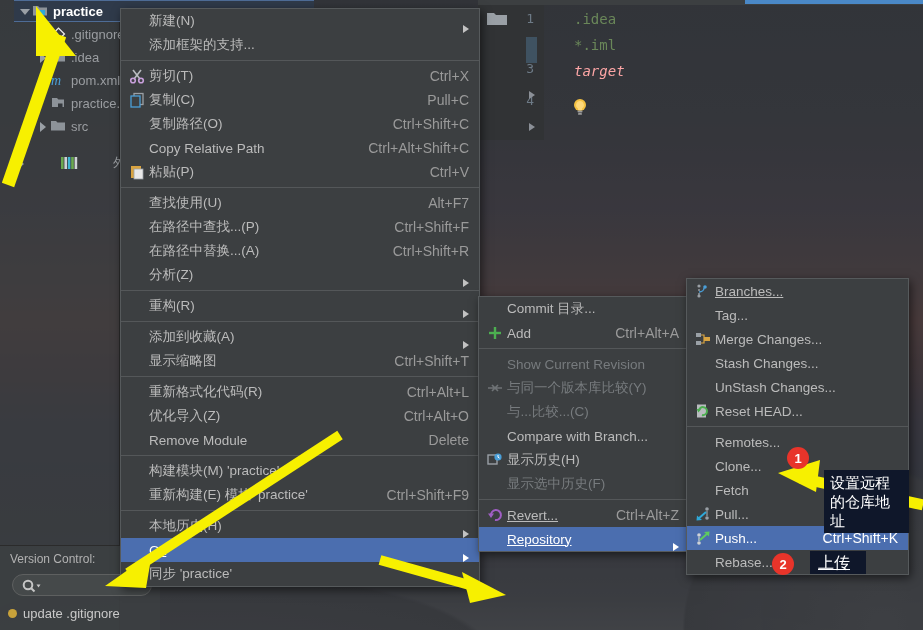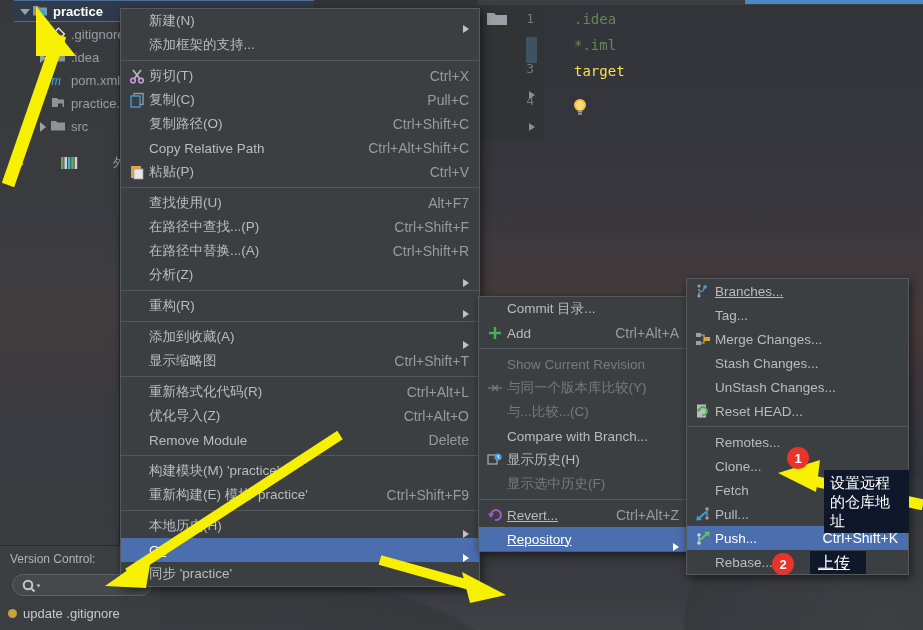--- a/index.html
+++ b/index.html
@@ -106,21 +106,21 @@
     font-family:"DejaVu Sans Mono", monospace; color:#6d7a86;
   }
   .editor-area {
     position:absolute; left:544px; top:5px; width:160px; height:135px;
     background: transparent;
   }
   .code-line {
     position:absolute; left:30px; font-family:"DejaVu Sans Mono","Liberation Mono",monospace;
     font-size:14px; color:#6a8759;
   }
-  .code-line.italic { color:#fde047; }
+  .code-line.italic { font-style:italic; color:#fca5a5; }
 
   
   .vcs-panel {
     position:absolute; left:0; top:545px; width:160px; height:85px;
     background: rgba(60,63,65,0.92);
     border-top:1px solid #2b2b2b;
   }
   .vcs-title {
     position:absolute; left:10px; top:6px; font-size:12px; color:#b2b2b2;
   }

